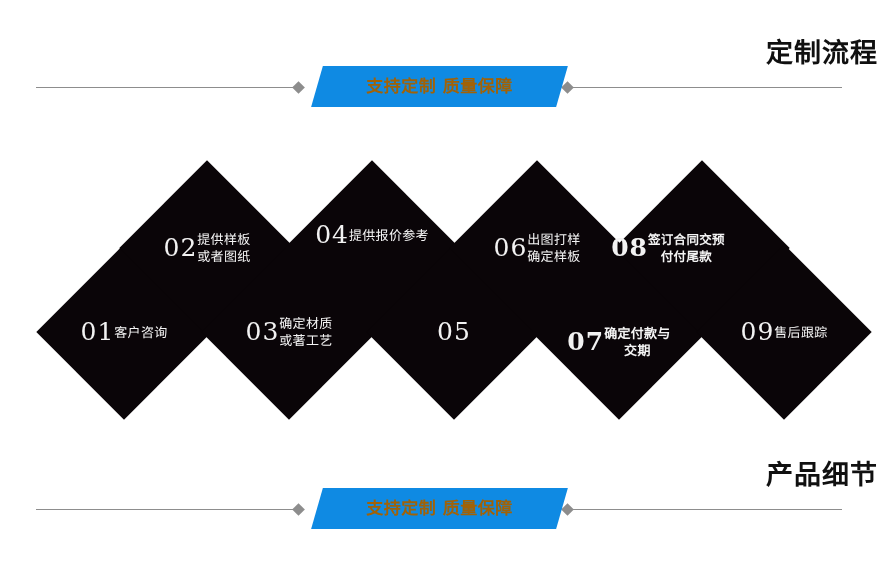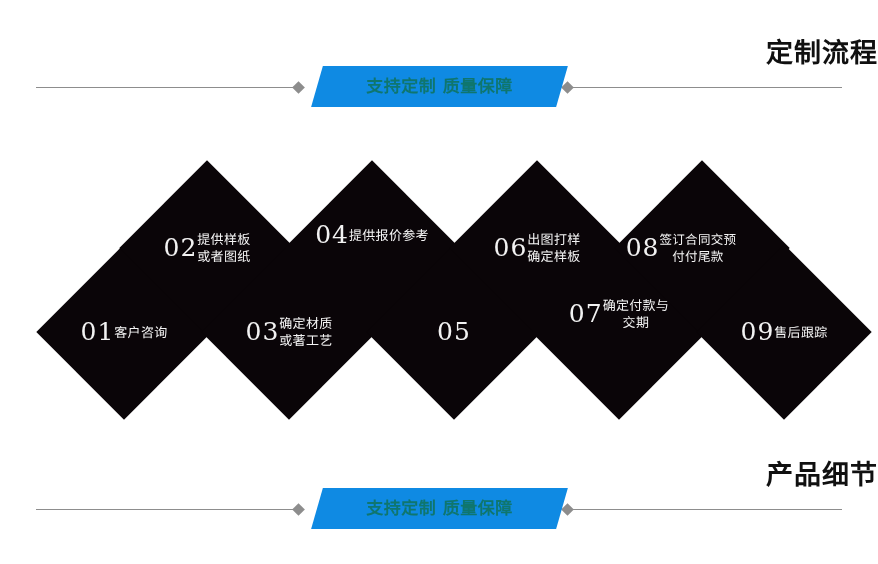--- a/index.html
+++ b/index.html
@@ -79,21 +79,21 @@
     transform: skewX(-16deg);
   }
   .banner-text {
     position: absolute;
     left: 317px;
     top: 30px;
     width: 245px;
     height: 51px;
     line-height: 41px;
     text-align: center;
-    color: #0f766e;
+    color: #a16207;
     font-size: 17px;
     font-weight: bold;
     letter-spacing: 0.5px;
     white-space: nowrap;
   }
 
   
   .flow {
     position: absolute;
     left: 0;
@@ -197,27 +197,27 @@
       <div class="diamond-label" style="left: 379px; top: 110px;">
         <div class="diamond-num">05</div>
       </div>
       <div class="diamond" style="left: 475px; top: 26px;"></div>
       <div class="diamond-label" style="left: 462px; top: 26px;">
         <div class="diamond-num">06</div>
         <div class="diamond-text">出图打样
 确定样板</div>
       </div>
       <div class="diamond" style="left: 557px; top: 110px;"></div>
-      <div class="diamond-label" style="left: 544px; top: 92px;">
+      <div class="diamond-label" style="left: 544px; top: 120px; font-weight: bold;">
         <div class="diamond-num">07</div>
         <div class="diamond-text">确定付款与
 交期</div>
       </div>
       <div class="diamond" style="left: 640px; top: 26px;"></div>
-      <div class="diamond-label" style="left: 606px; top: 26px;">
+      <div class="diamond-label" style="left: 593px; top: 26px; font-weight: bold;">
         <div class="diamond-num">08</div>
         <div class="diamond-text wide">签订合同交预
 付付尾款</div>
       </div>
       <div class="diamond" style="left: 722px; top: 110px;"></div>
       <div class="diamond-label" style="left: 709px; top: 110px;">
         <div class="diamond-num">09</div>
         <div class="diamond-text">售后跟踪</div>
       </div>
     </div>

